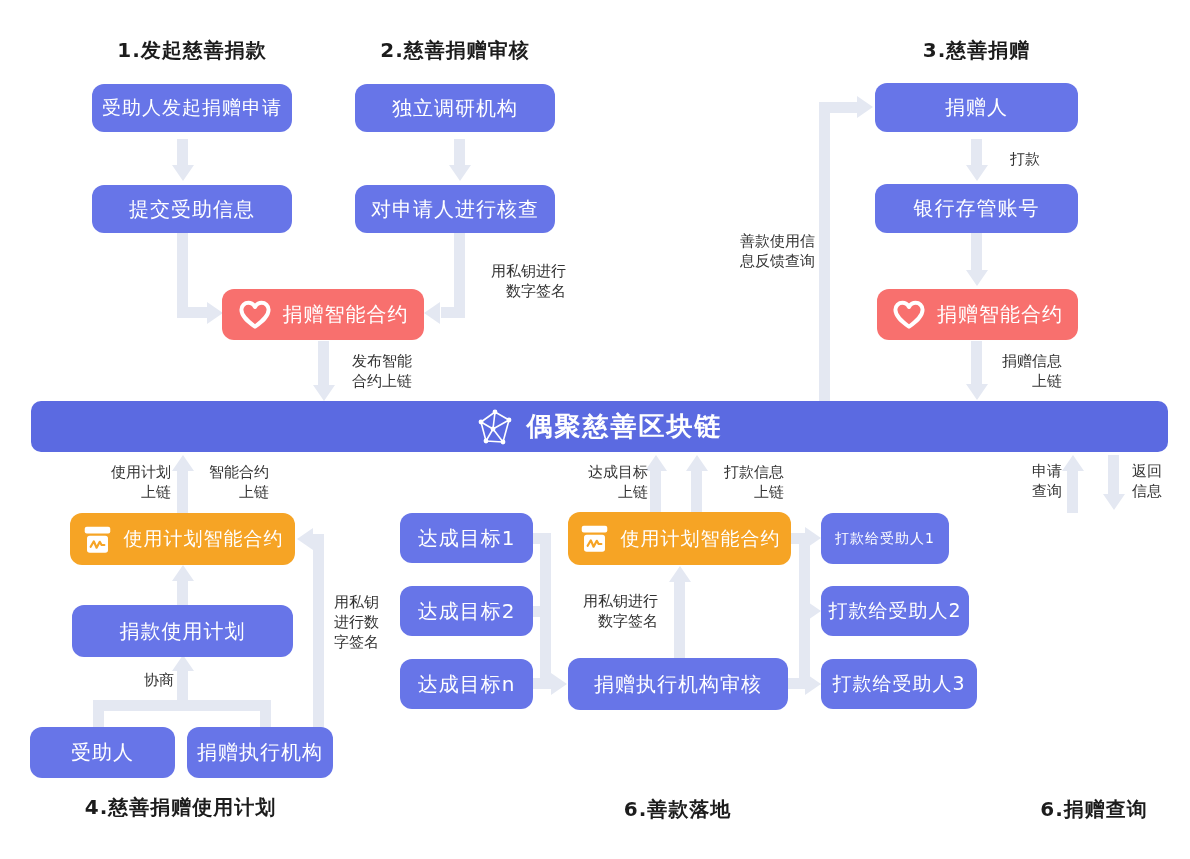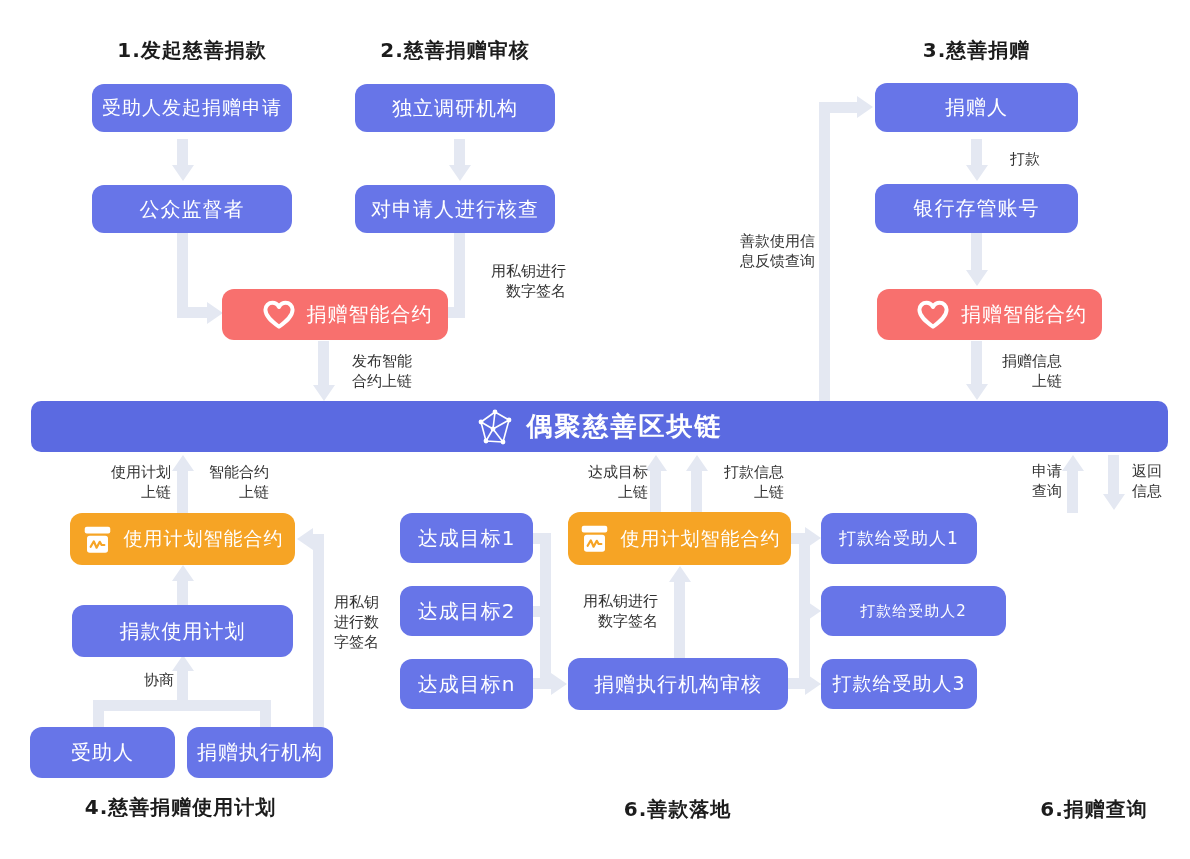--- a/index.html
+++ b/index.html
@@ -9,21 +9,21 @@
   }
   .conn{position:absolute;background:var(--connector,#E4E8F2);}
   .ah{position:absolute;width:0;height:0;}
   .ah.up{border-left:11px solid transparent;border-right:11px solid transparent;border-bottom:16px solid var(--connector,#E4E8F2);}
   .ah.down{border-left:11px solid transparent;border-right:11px solid transparent;border-top:16px solid var(--connector,#E4E8F2);}
   .ah.left{border-top:11px solid transparent;border-bottom:11px solid transparent;border-right:16px solid var(--connector,#E4E8F2);}
   .ah.right{border-top:11px solid transparent;border-bottom:11px solid transparent;border-left:16px solid var(--connector,#E4E8F2);}
   .box{position:absolute;border-radius:12px;display:flex;align-items:center;justify-content:center;
        gap:11px;color:#fff;font-size:20px;letter-spacing:1px;white-space:nowrap;}
   .box.blue{background:var(--node-blue,#6775E8);}
-  .box.red{background:var(--node-red,#F8706E);padding-left:24px;}
+  .box.red{background:var(--node-red,#F8706E);}
   .box.orange{background:var(--node-orange,#F6A425);}
   .hdr{position:absolute;color:var(--header-text,#1C1C1C);font-size:20px;font-weight:600;text-align:center;letter-spacing:1px;}
   .lbl{position:absolute;color:var(--label-text,#333);font-size:15px;line-height:20px;text-align:right;white-space:pre-line;}
   .banner{position:absolute;left:31px;top:401px;width:1137px;height:51px;border-radius:10px;
        background:var(--banner-blue,#5B6AE1);display:flex;align-items:center;justify-content:center;
        gap:14px;color:#fff;font-size:26px;font-weight:700;letter-spacing:2px;}
   .icon{display:flex;align-items:center;justify-content:center;flex:0 0 auto;}
 </style>
 </head>
 <body>
@@ -121,21 +121,21 @@
   <div class="hdr" style="left:355px;top:37px;width:200px">2.慈善捐赠审核</div>
   <div class="hdr" style="left:875px;top:37px;width:203px">3.慈善捐赠</div>
   <div class="hdr" style="left:28px;top:794px;width:305px">4.慈善捐赠使用计划</div>
   <div class="hdr" style="left:565px;top:796px;width:225px">6.善款落地</div>
   <div class="hdr" style="left:1018px;top:796px;width:152px">6.捐赠查询</div>
 
   <div class="box blue" style="left:92px;top:84px;width:200px;height:48px;font-size:19px">
     <span>受助人发起捐赠申请</span>
     </div>
   <div class="box blue" style="left:92px;top:185px;width:200px;height:48px">
-    <span>公众监督者</span>
+    <span>提交受助信息</span>
     </div>
   <div class="box blue" style="left:355px;top:84px;width:200px;height:48px">
     <span>独立调研机构</span>
     </div>
   <div class="box blue" style="left:355px;top:185px;width:200px;height:48px">
     <span>对申请人进行核查</span>
     </div>
 
   <div class="box red" style="left:222px;top:289px;width:202px;height:51px">
     <span class="icon">
@@ -220,24 +220,24 @@
         <path d="M9.5 25l3.5-6 3 7 3.5-6.5 2 3.5h3" fill="none" stroke-width="2.4" stroke-linecap="round" stroke-linejoin="round" style="stroke:var(--node-orange,#F6A425)"></path>
       </svg>
     </span>
     <span>使用计划智能合约</span>
     </div>
 
   <div class="box blue" style="left:568px;top:658px;width:220px;height:52px">
     <span>捐赠执行机构审核</span>
     </div>
 
-  <div class="box blue" style="left:821px;top:513px;width:156px;height:51px;font-size:17px">
+  <div class="box blue" style="left:821px;top:513px;width:128px;height:51px;font-size:14px">
     <span>打款给受助人1</span>
     </div>
-  <div class="box blue" style="left:821px;top:586px;width:185px;height:50px;font-size:15px">
+  <div class="box blue" style="left:821px;top:586px;width:148px;height:50px;font-size:19px">
     <span>打款给受助人2</span>
     </div>
   <div class="box blue" style="left:821px;top:659px;width:156px;height:50px;font-size:19px">
     <span>打款给受助人3</span>
     </div>
 
 
 </div>
 
 </body></html>

